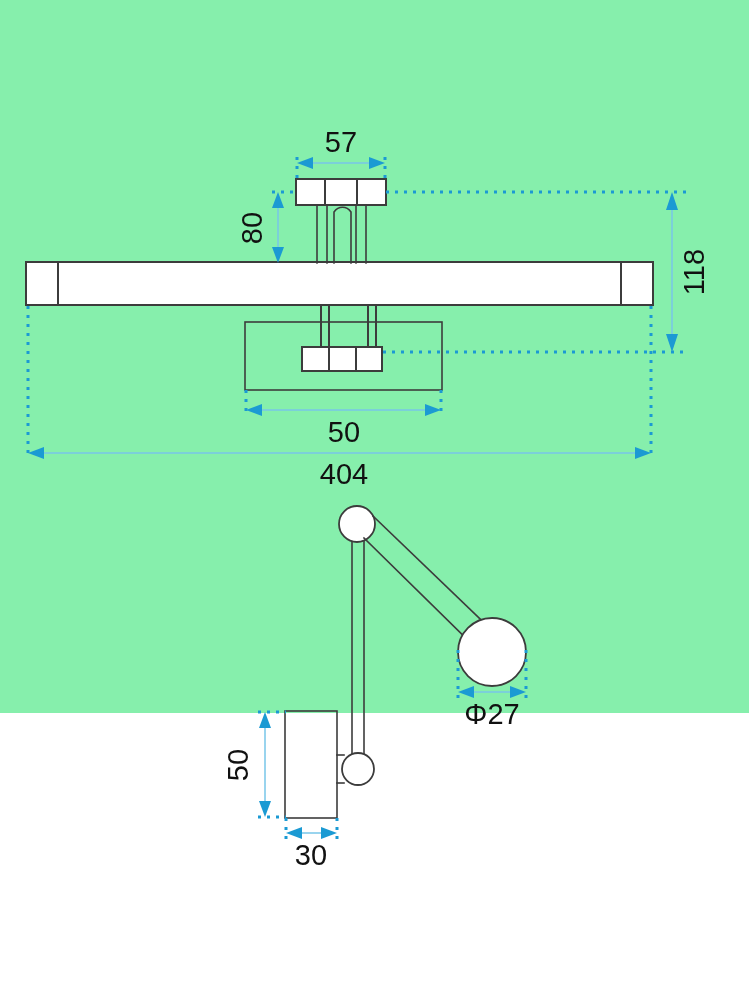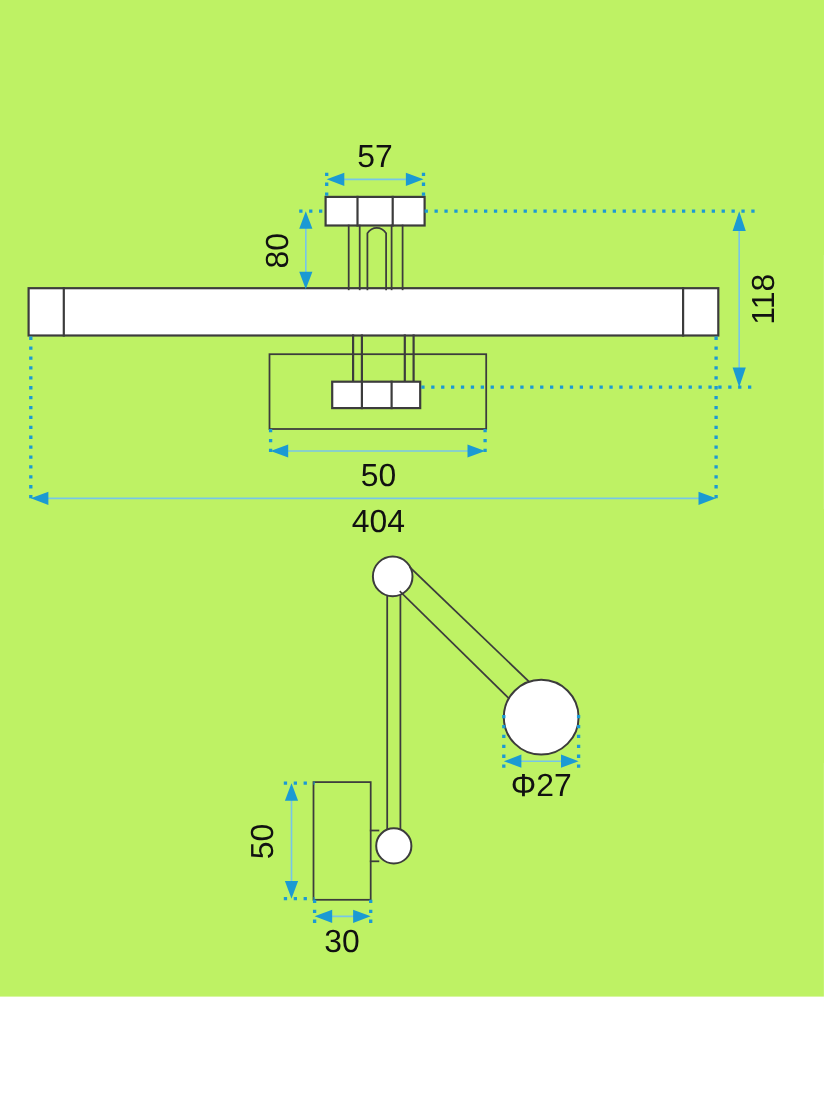--- a/index.html
+++ b/index.html
@@ -9,22 +9,22 @@
   }
   body {
     width: 749px;
     height: 999px;
     font-family: "Liberation Sans", sans-serif;
     overflow: hidden;
   }
   #drawing-root {
     position: relative;
     width: 749px;
-    height: 906px;
-    background: #bef264;
+    height: 713px;
+    background: #86efac;
   }
   svg.tech-drawing {
     display: block;
     width: 749px;
     height: 999px;
   }
   .outline {
     fill: #ffffff;
     stroke: #3c3c3c;
     stroke-width: 2;

